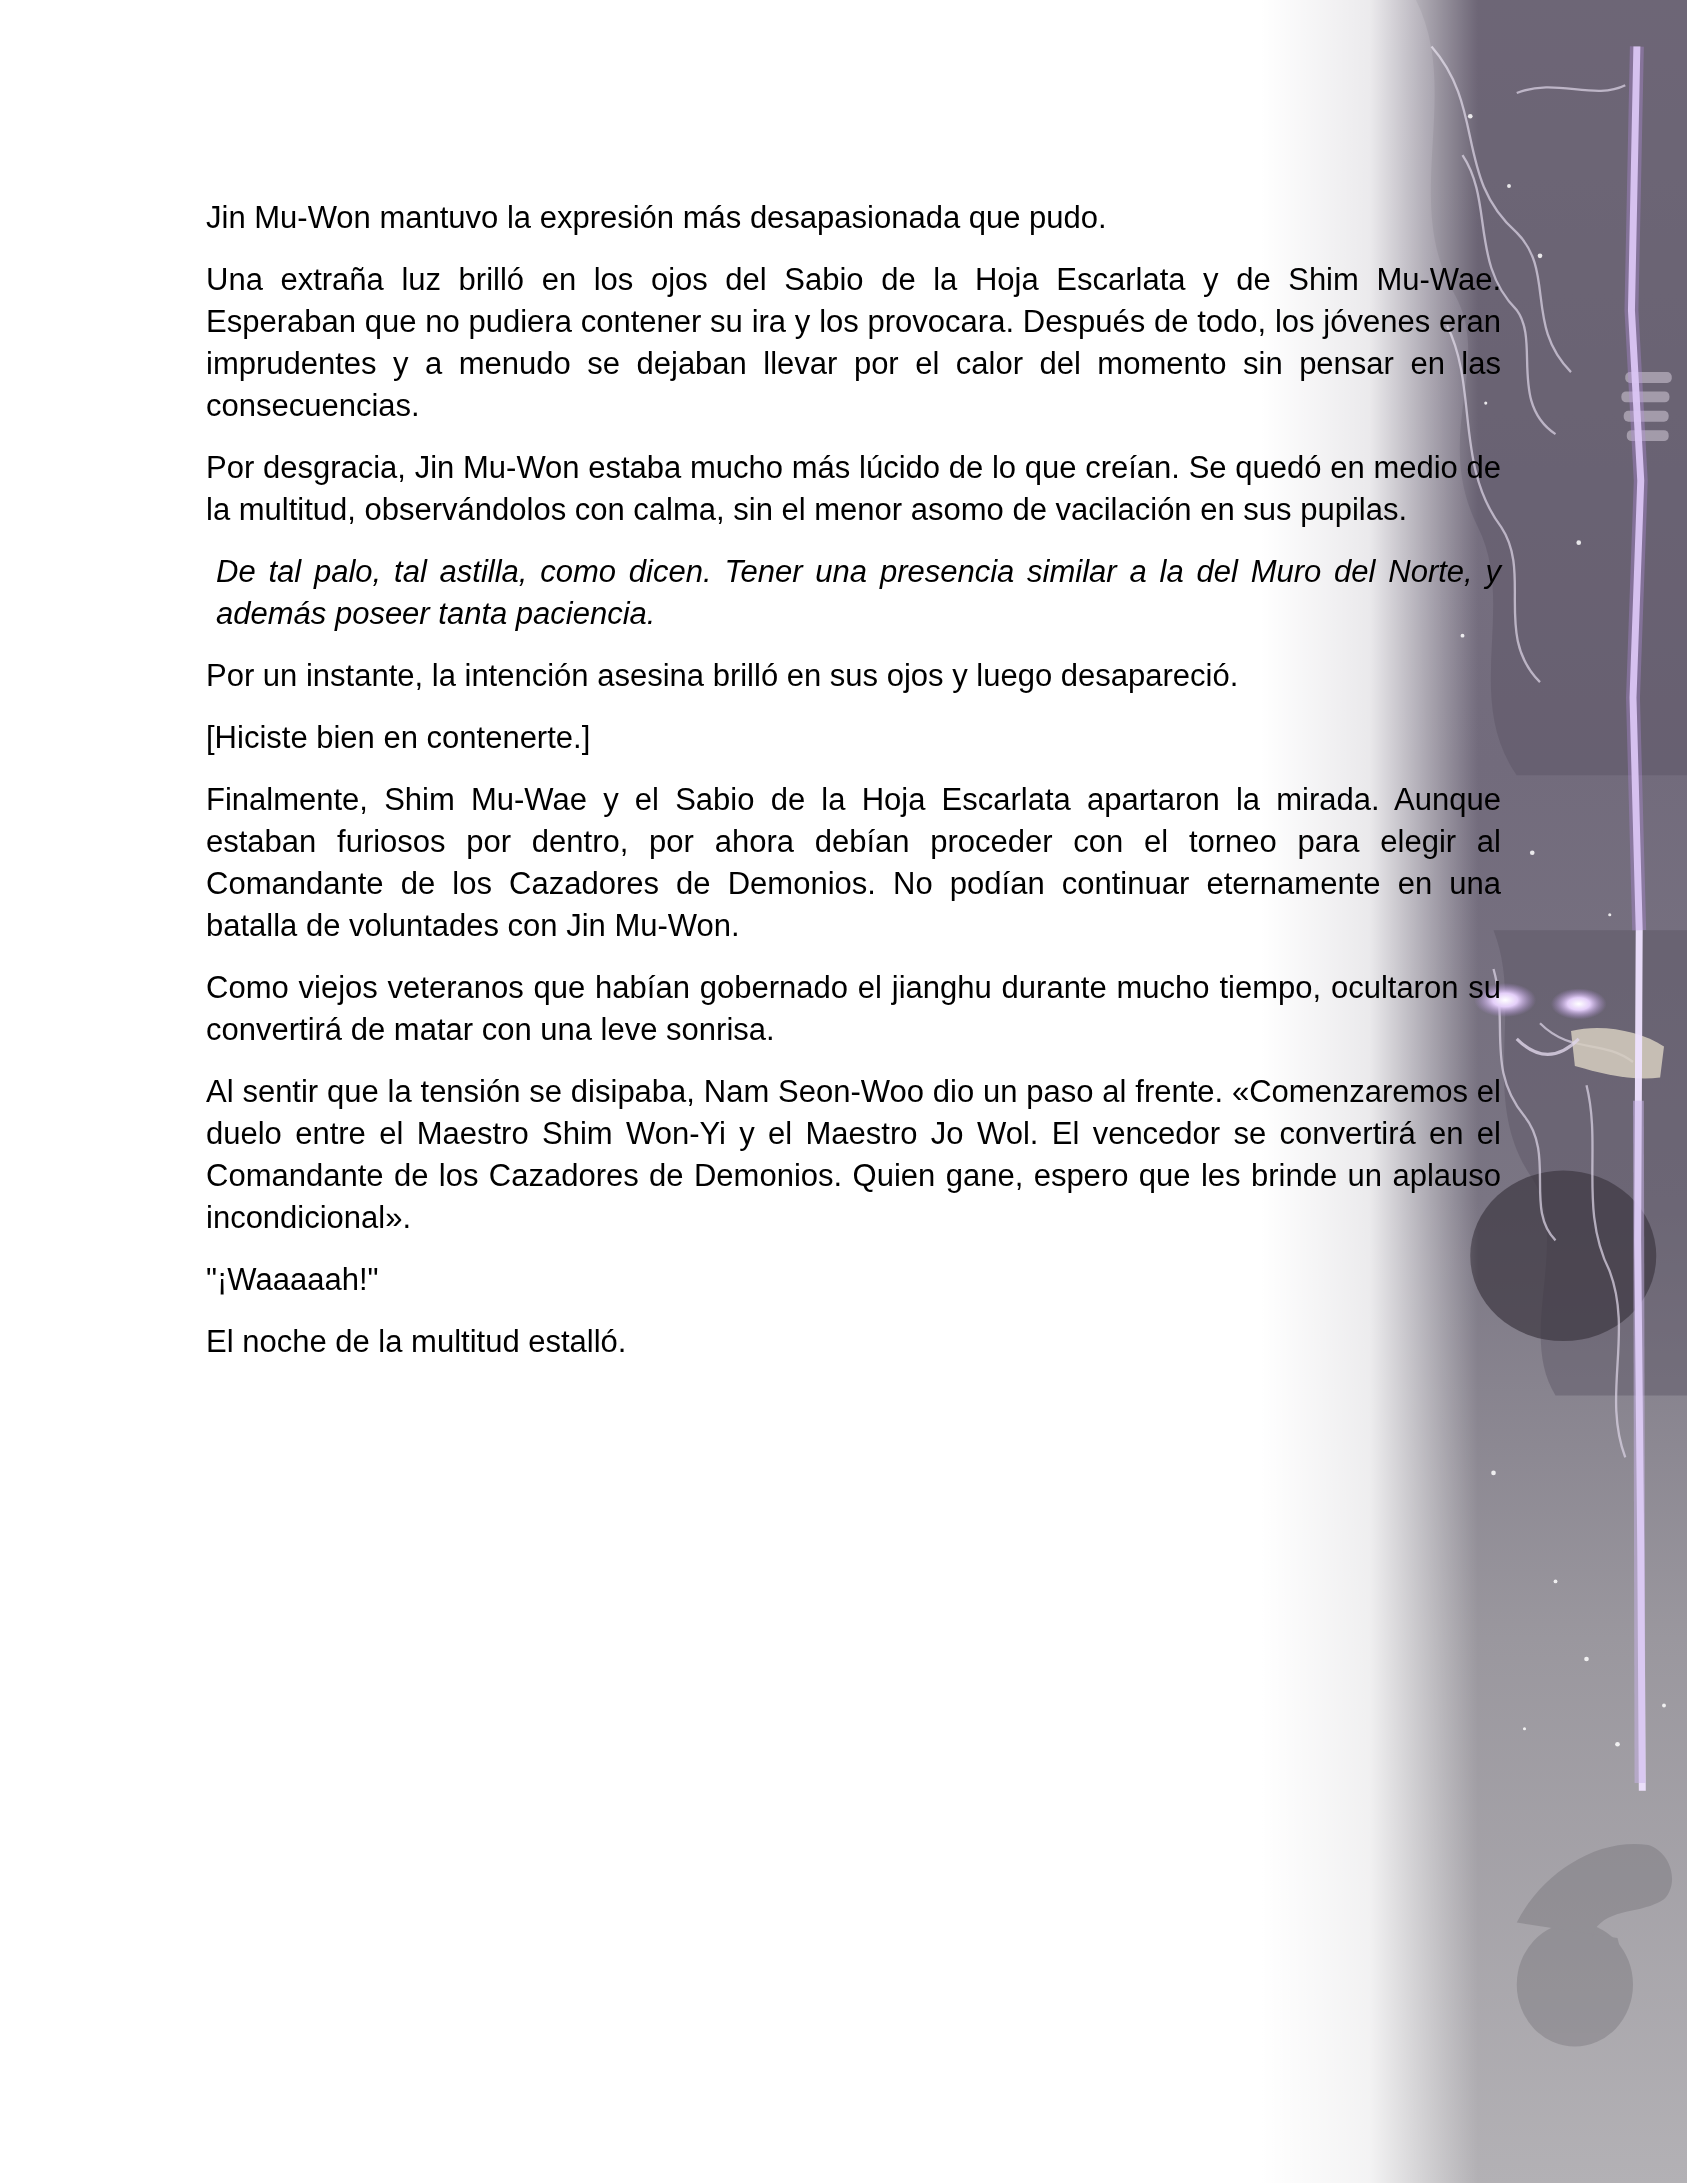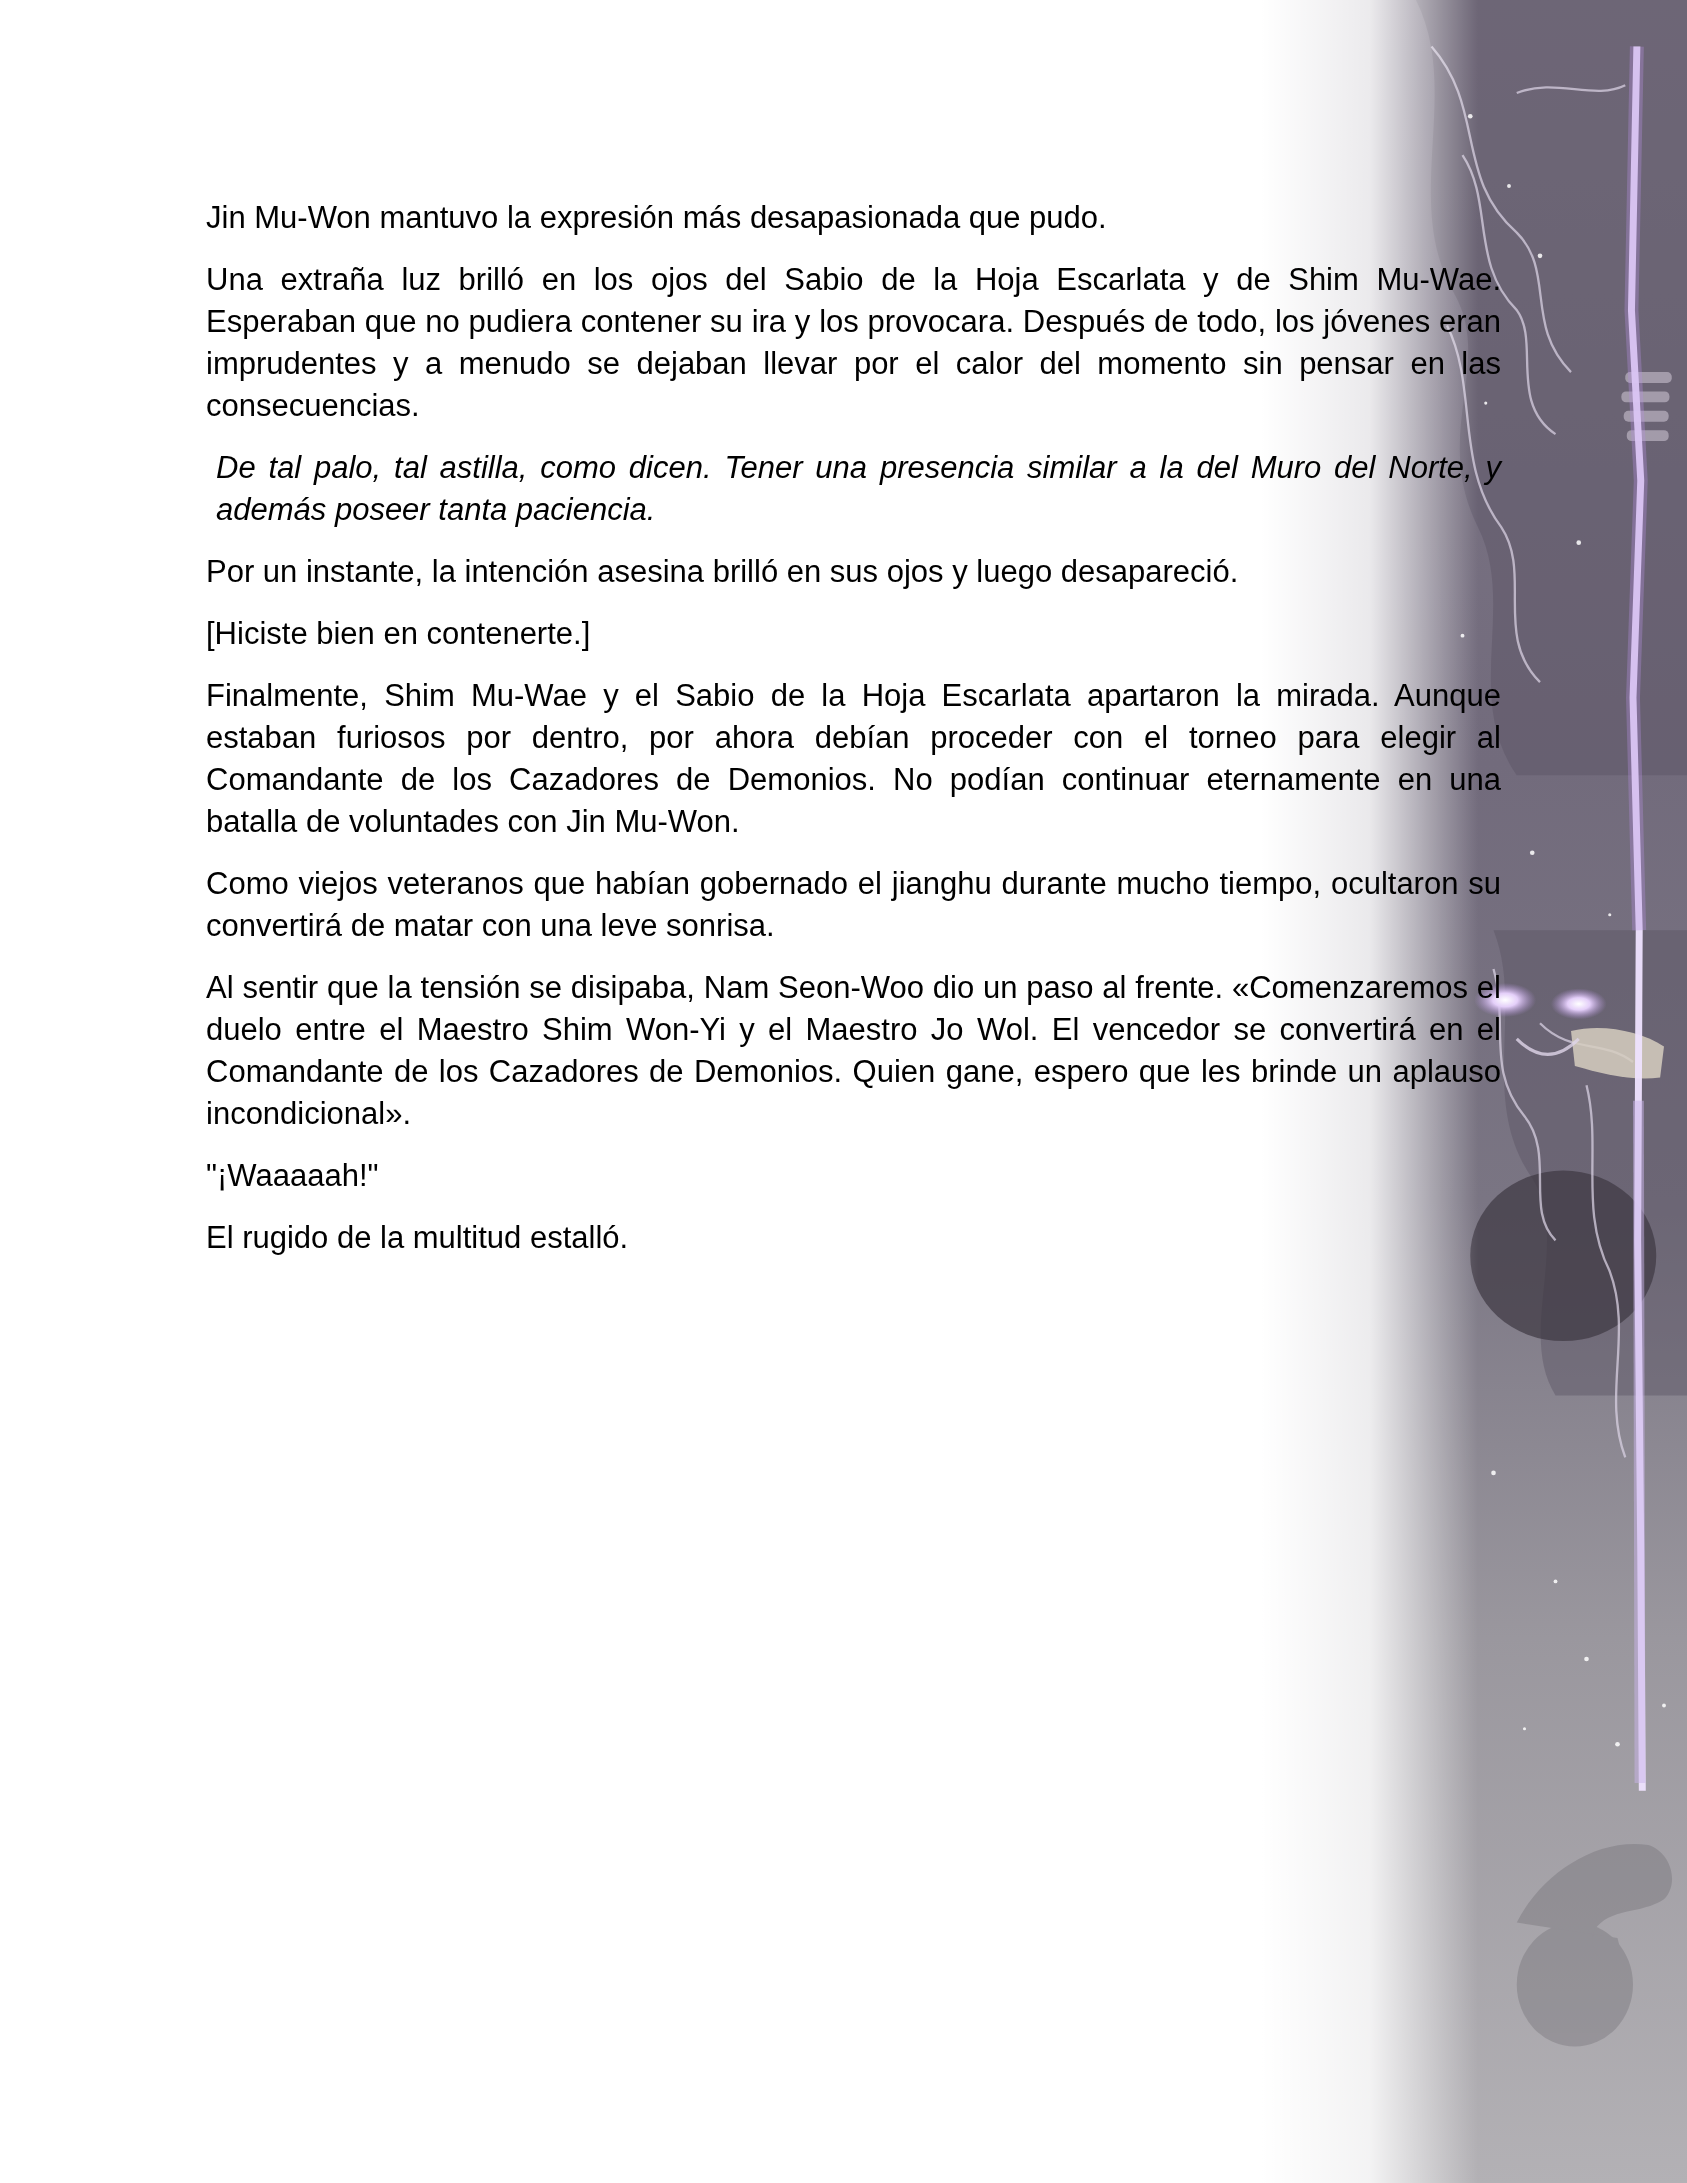--- a/index.html
+++ b/index.html
@@ -141,24 +141,25 @@
         <circle cx="520" cy="2200" r="2.5"></circle>
       </g>
 
       <rect x="0" y="0" width="560" height="2816" fill="url(#leftFade)"></rect>
     </svg>
   </div>
 
   <div class="content">
     <p>Jin Mu-Won mantuvo la expresión más desapasionada que pudo.</p>
     <p>Una extraña luz brilló en los ojos del Sabio de la Hoja Escarlata y de Shim Mu-Wae. Esperaban que no pudiera contener su ira y los provocara. Después de todo, los jóvenes eran imprudentes y a menudo se dejaban llevar por el calor del momento sin pensar en las consecuencias.</p>
+    <p>Por desgracia, Jin Mu-Won estaba mucho más lúcido de lo que creían. Se quedó en medio de la multitud, observándolos con calma, sin el menor asomo de vacilación en sus pupilas.</p>
     <p class="italic">De tal palo, tal astilla, como dicen. Tener una presencia similar a la del Muro del Norte, y además poseer tanta paciencia.</p>
     <p>Por un instante, la intención asesina brilló en sus ojos y luego desapareció.</p>
     <p>[Hiciste bien en contenerte.]</p>
     <p>Finalmente, Shim Mu-Wae y el Sabio de la Hoja Escarlata apartaron la mirada. Aunque estaban furiosos por dentro, por ahora debían proceder con el torneo para elegir al Comandante de los Cazadores de Demonios. No podían continuar eternamente en una batalla de voluntades con Jin Mu-Won.</p>
     <p>Como viejos veteranos que habían gobernado el jianghu durante mucho tiempo, ocultaron su convertirá de matar con una leve sonrisa.</p>
     <p>Al sentir que la tensión se disipaba, Nam Seon-Woo dio un paso al frente. «Comenzaremos el duelo entre el Maestro Shim Won-Yi y el Maestro Jo Wol. El vencedor se convertirá en el Comandante de los Cazadores de Demonios. Quien gane, espero que les brinde un aplauso incondicional».</p>
     <p>"¡Waaaaah!"</p>
-    <p>El rugido de la multitud estalló.</p>
+    <p>El noche de la multitud estalló.</p>
   </div>
 
 </div>
 
 
 </body></html>

